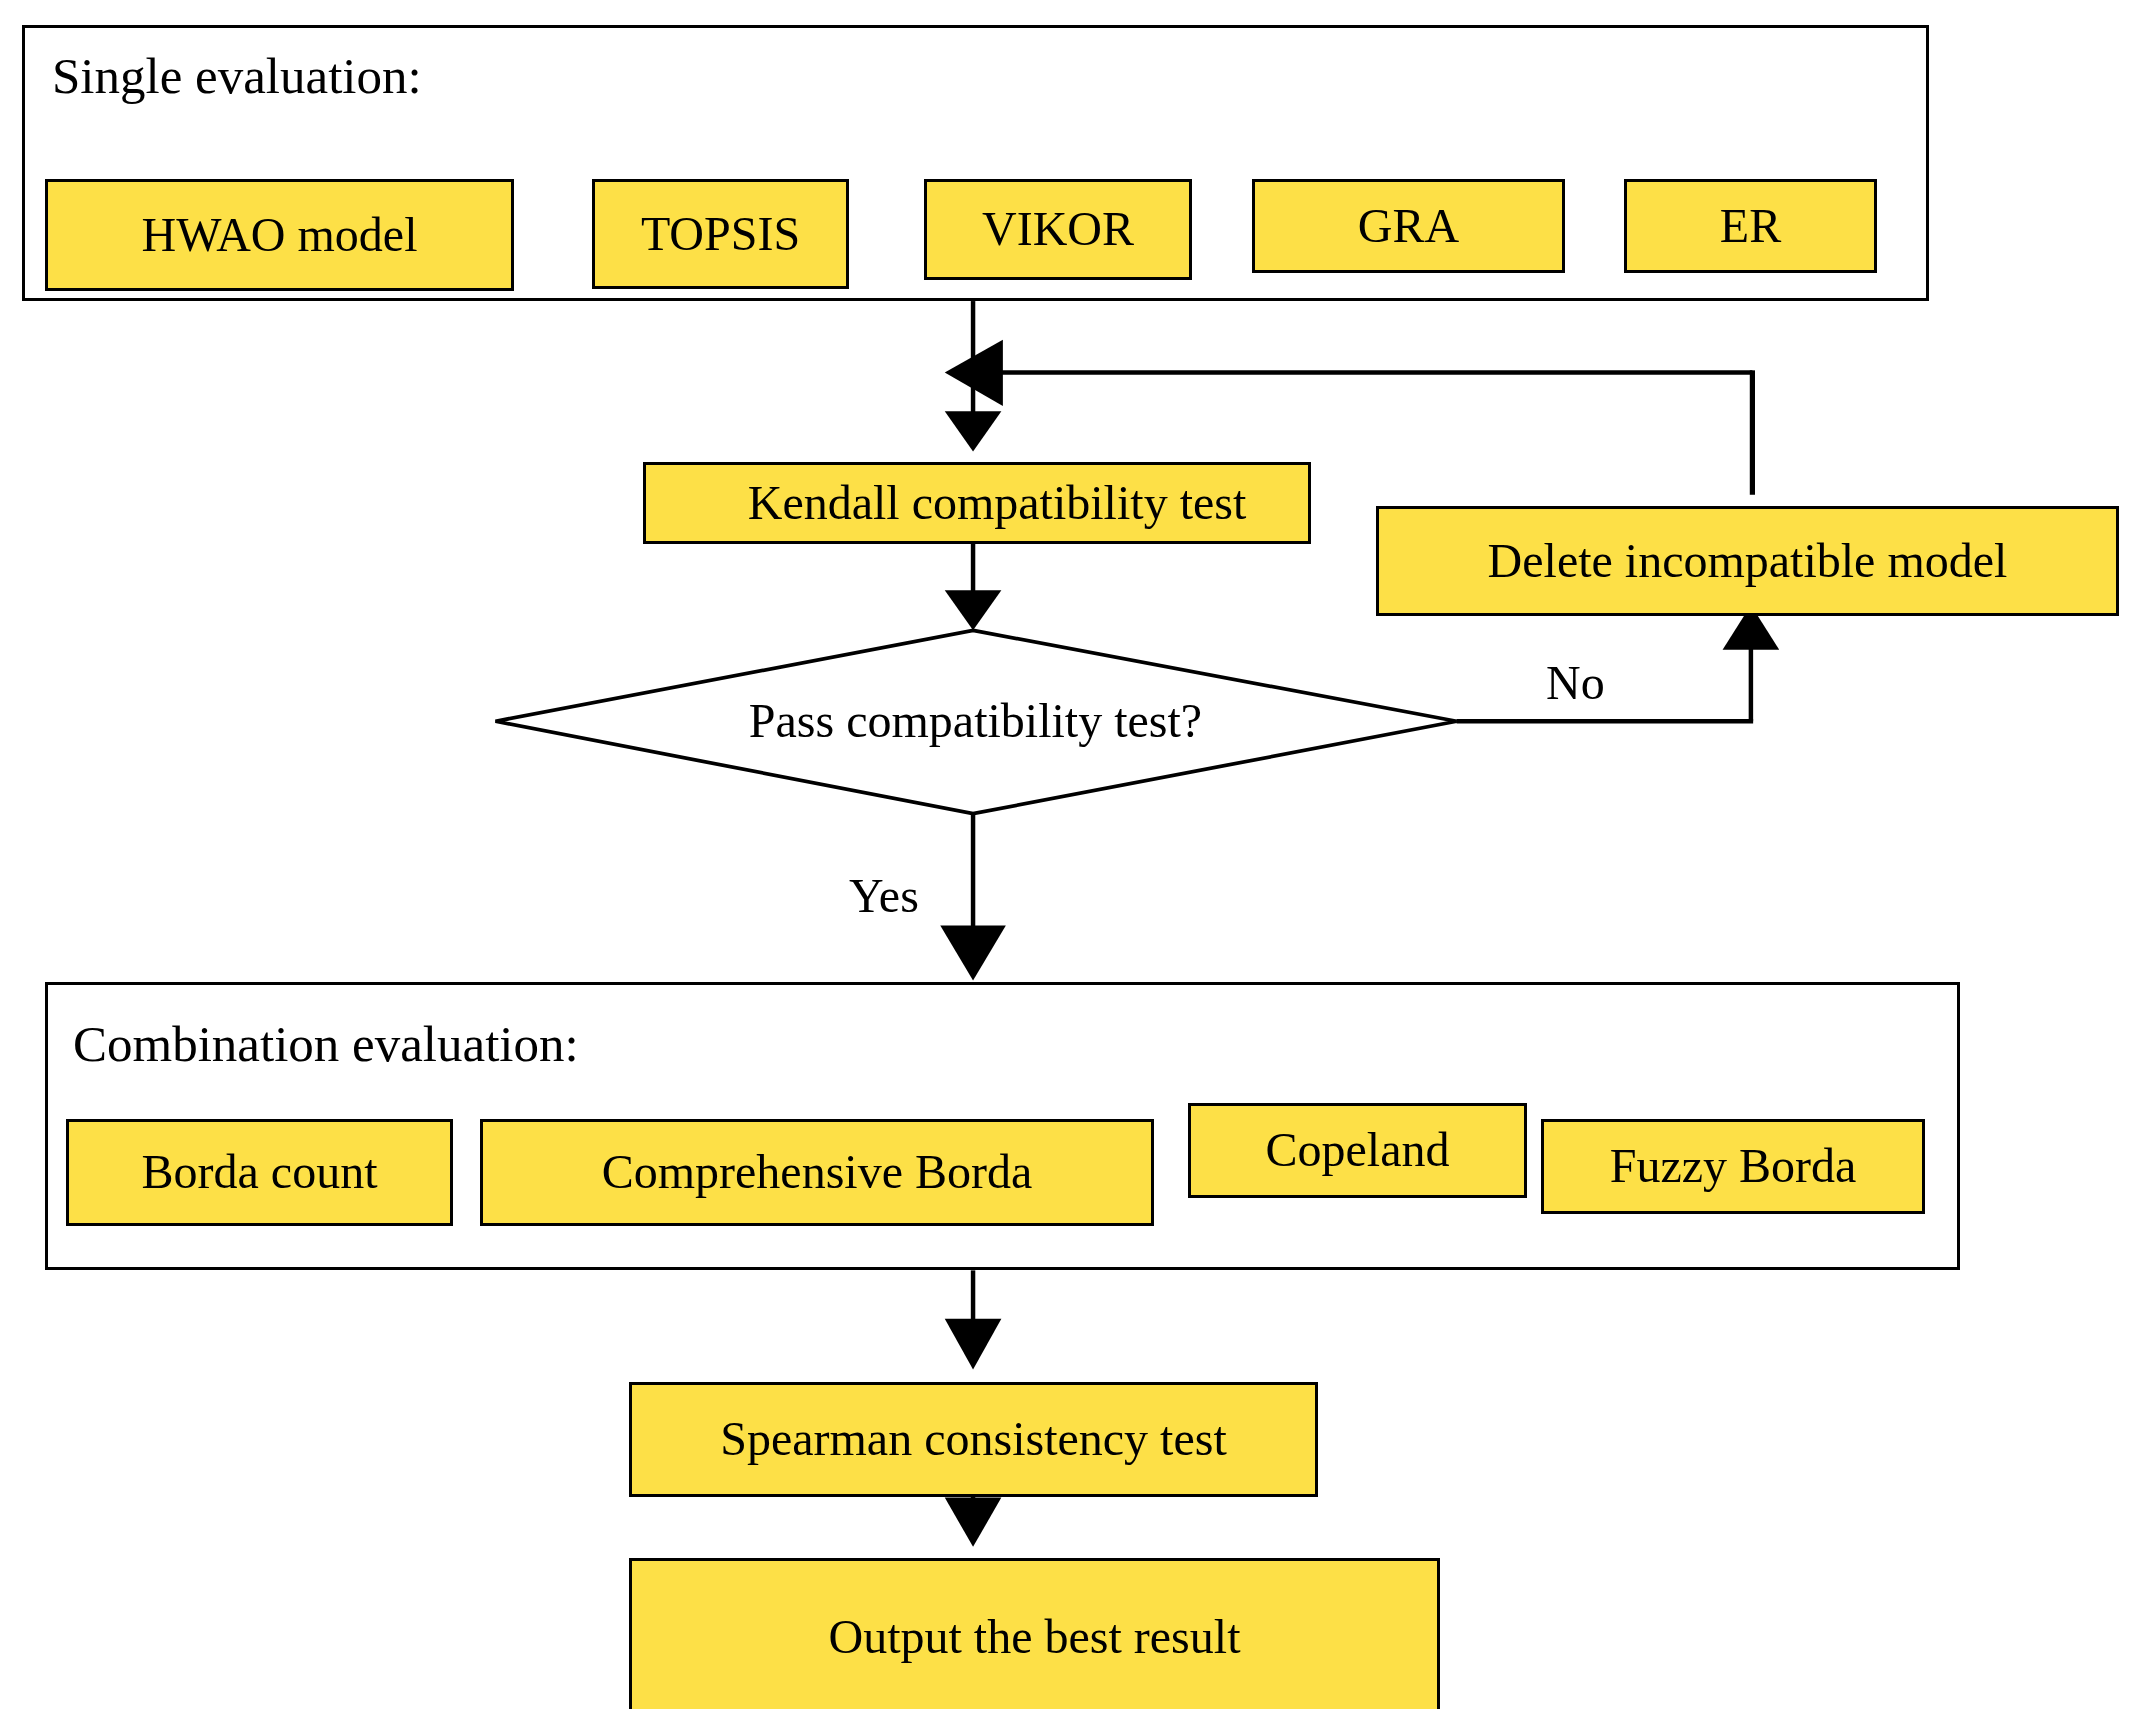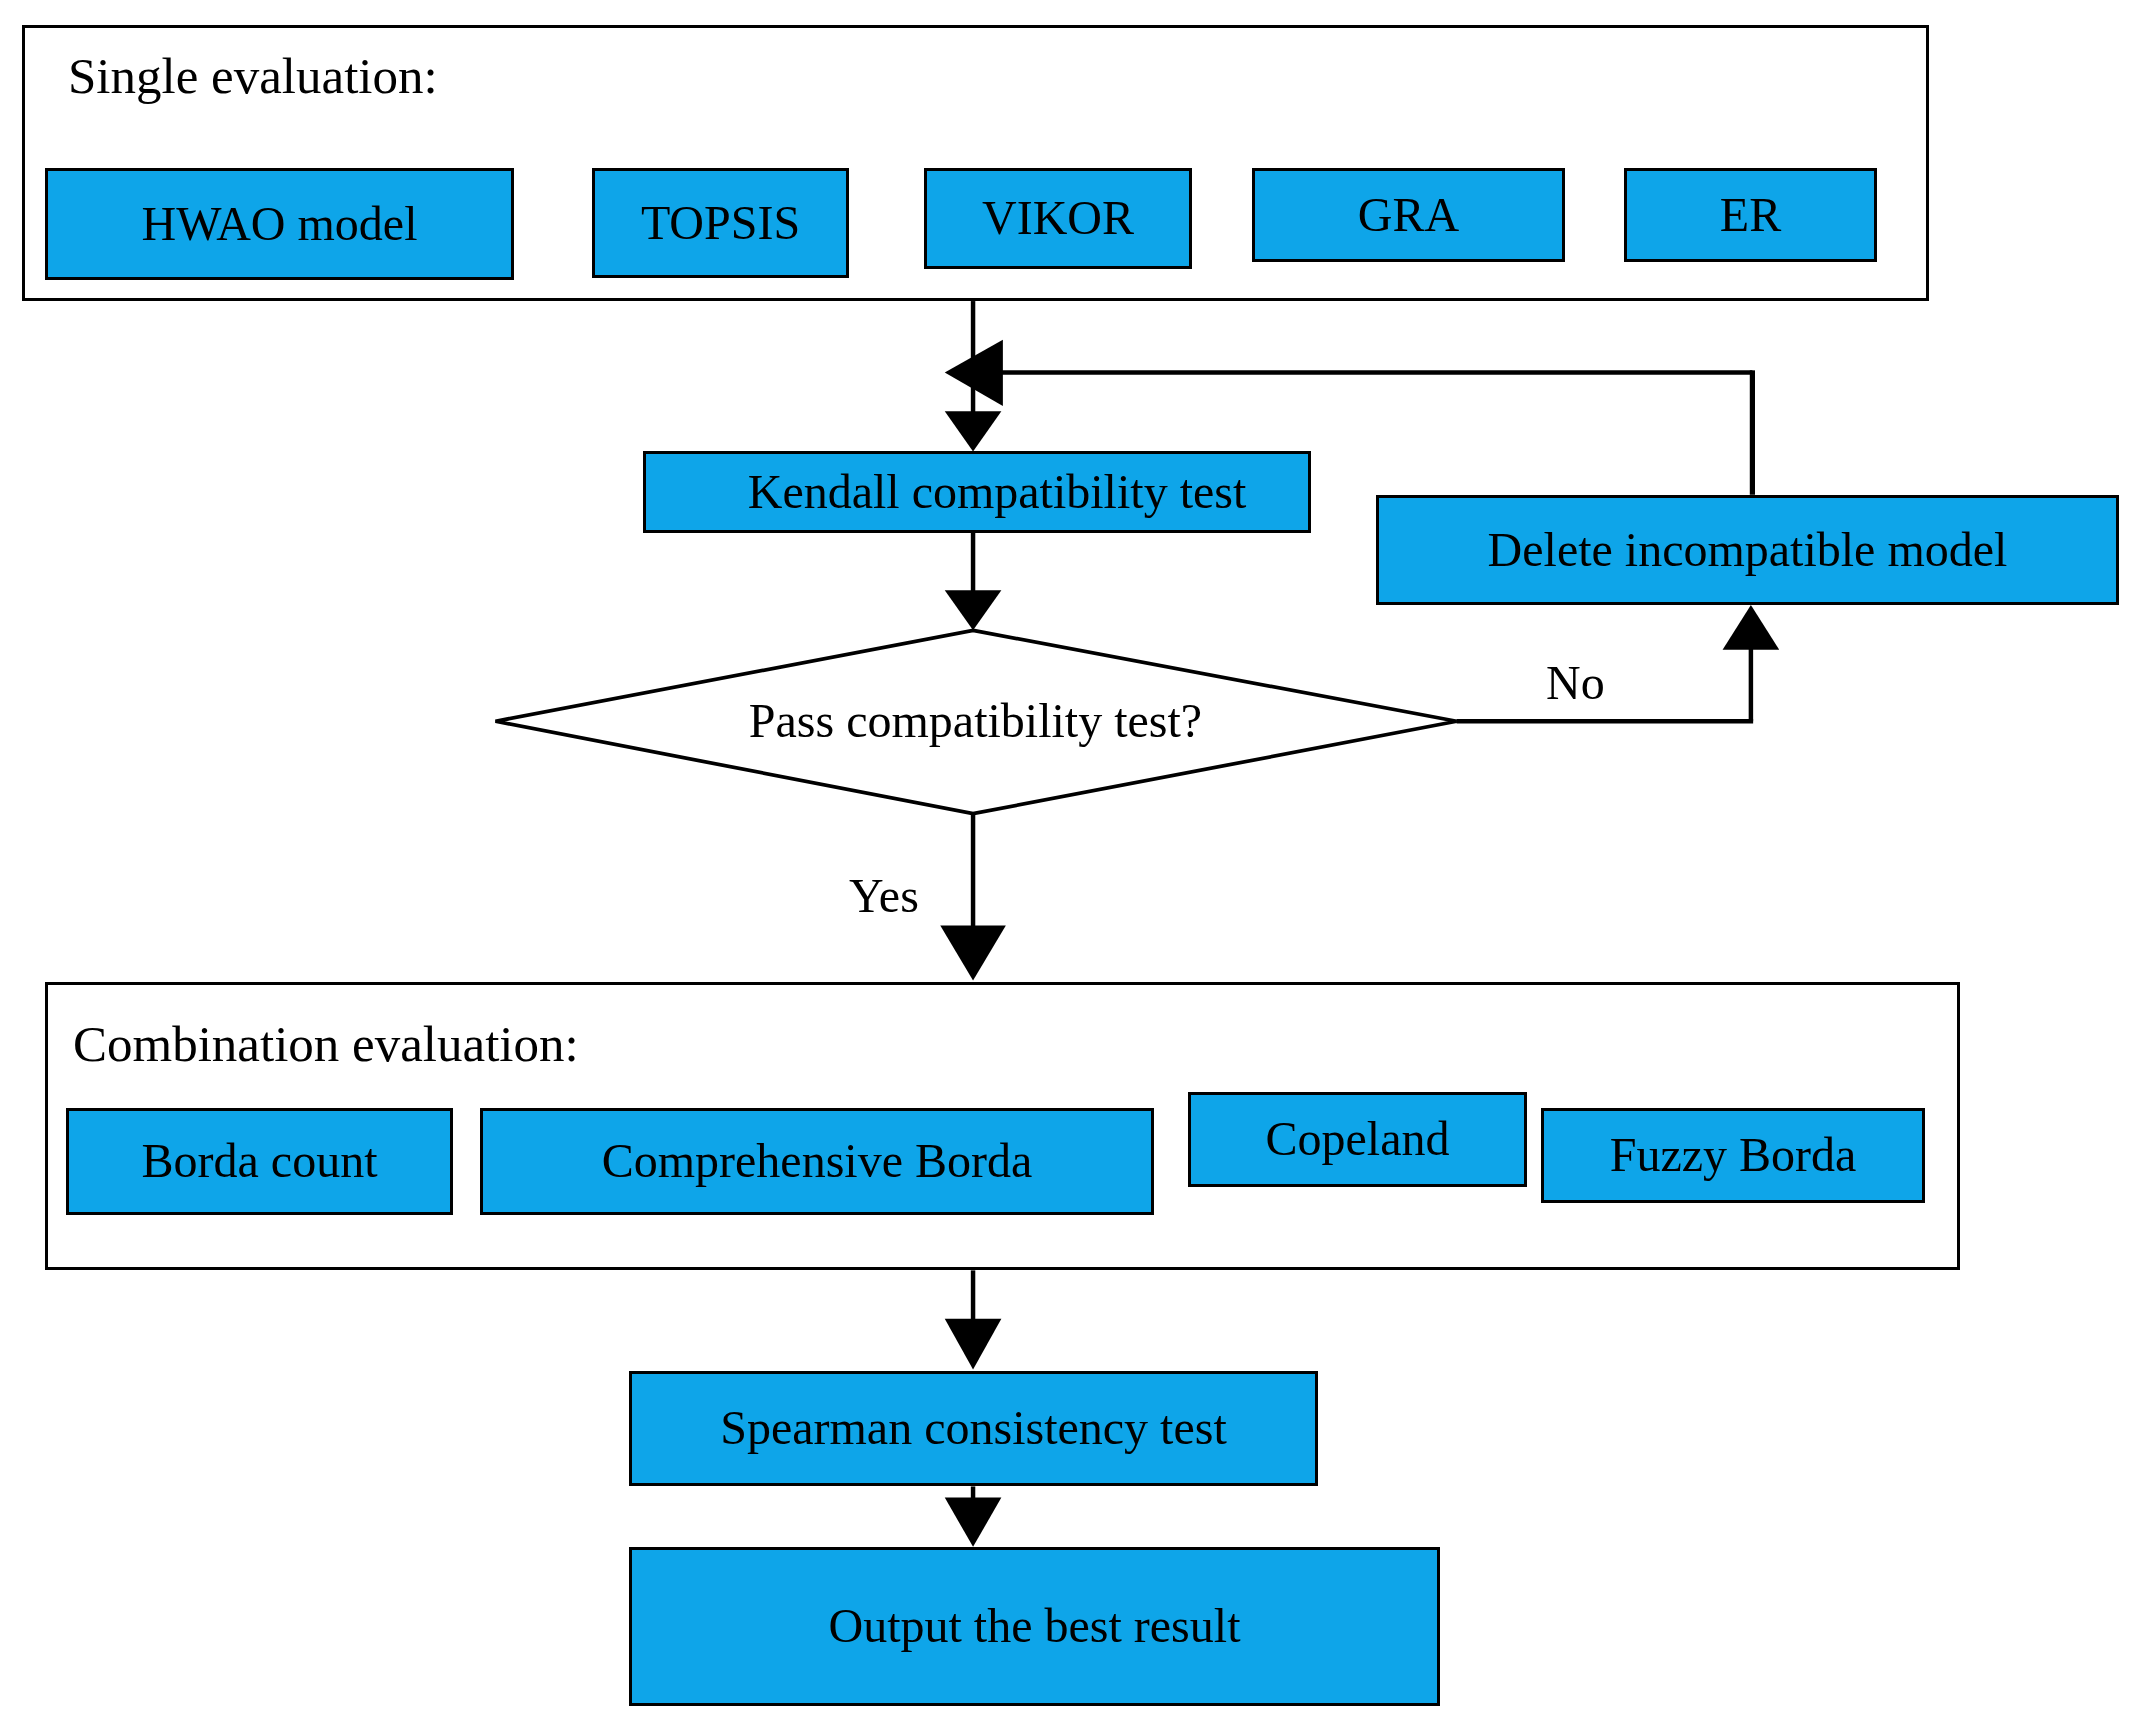--- a/index.html
+++ b/index.html
@@ -14,27 +14,28 @@
     height: 1710px;
     background: #ffffff;
     font-family: "Liberation Serif", "DejaVu Serif", serif;
     color: #000000;
     overflow: hidden;
   }
   .box {
     position: absolute;
     box-sizing: border-box;
     border: 3px solid #000000;
-    background: #0ea5e9;
+    background: #fde047;
     display: flex;
     align-items: center;
     justify-content: center;
     text-align: center;
     line-height: 1.05;
     white-space: nowrap;
+    margin-top: 11px;
   }
   .container-box {
     position: absolute;
     box-sizing: border-box;
     border: 3.7px solid #000000;
     background: #ffffff;
   }
   .section-title {
     position: absolute;
     white-space: nowrap;
@@ -111,21 +112,21 @@
     </g>
 
     <g>
       <line x1="1306" y1="1995" x2="1306" y2="2018" stroke="#000000" stroke-width="6"></line>
       <polygon points="1268,2010 1344,2010 1306,2076" fill="#000000"></polygon>
     </g>
   </svg>
 
   <div class="container-box" style="left:22.3px; top:25px; width:1907px; height:276px;"></div>
 
-  <div class="section-title f-lg" style="left:68px; top:51px;text-align:center;">Single evaluation:</div>
+  <div class="section-title f-lg" style="left:52px; top:51px;text-align:center;">Single evaluation:</div>
 
   <div class="box f-md" style="left:45px; top:168px; width:469px; height:112px;">HWAO model</div>
 
   <div class="box f-md" style="left:592px; top:168px; width:257px; height:110px;">TOPSIS</div>
 
   <div class="box f-md" style="left:924px; top:168px; width:268px; height:101px;">VIKOR</div>
 
   <div class="box f-md" style="left:1624px; top:168px; width:253px; height:94px;">ER</div>
 
   <div class="box f-md" style="left:1252px; top:168px; width:313px; height:94px;">GRA</div>

